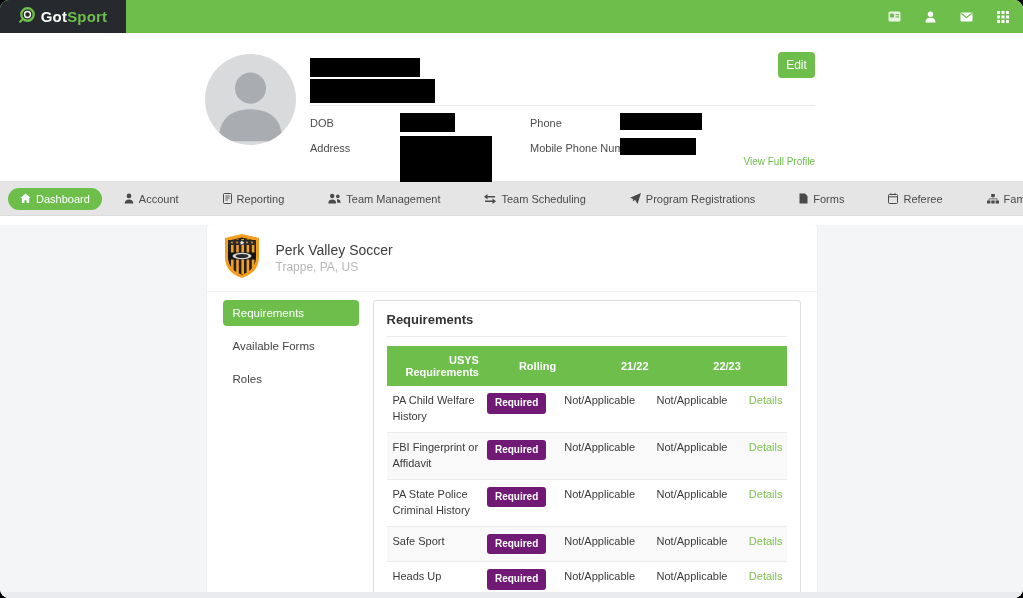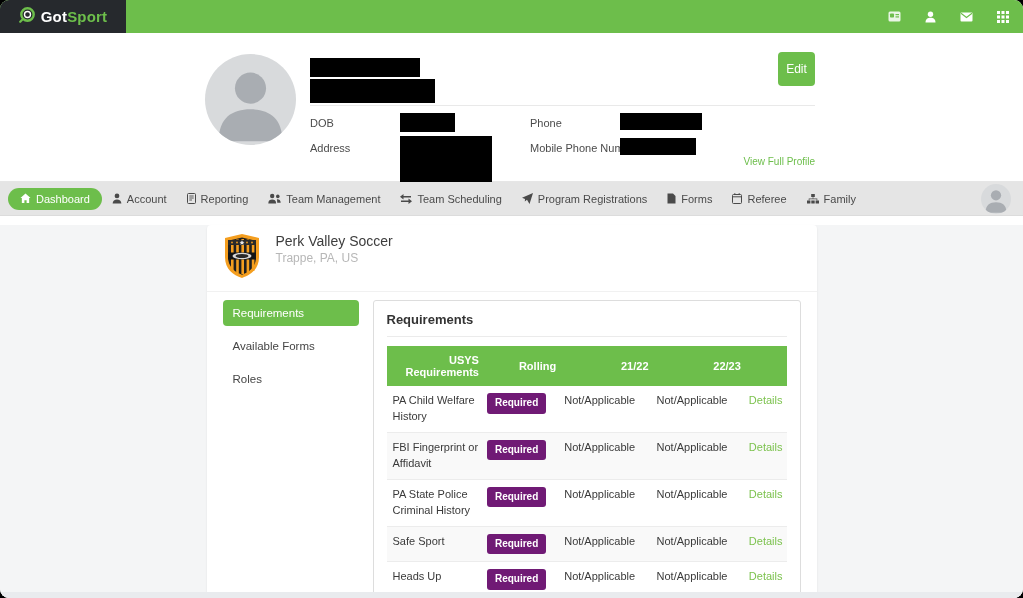--- a/index.html
+++ b/index.html
@@ -15,34 +15,34 @@
   .logo-text .sport { color:#6dbe4b; }
   .topbar-icons { margin-left:auto; margin-right:14px; display:flex; align-items:center; gap:23px; }
   .tb-icon { width:13px; height:13px; display:inline-flex; align-items:center; justify-content:center; cursor:pointer; }
 
   
   .profile { height:148px; background:#fff; position:relative; }
   .avatar-big { position:absolute; left:205px; top:21px; width:91px; height:91px; border-radius:50%; background:#d8dadc; overflow:hidden; }
   .redact { background:#000; position:absolute; }
   .p-divider { position:absolute; left:310px; top:72px; width:505px; height:1px; background:#e9e9e9; }
   .p-label { position:absolute; font-size:11px; color:#4b4b4b; }
-  .edit-btn { position:absolute; left:778px; top:19px; width:37px; height:34px; background:#6dbe4b; border:none; border-radius:4px; color:#fff; font-size:12px; font-family:inherit; cursor:pointer; }
+  .edit-btn { position:absolute; left:778px; top:19px; width:37px; height:26px; background:#6dbe4b; border:none; border-radius:4px; color:#fff; font-size:12px; font-family:inherit; cursor:pointer; }
   .view-link { position:absolute; right:208px; top:123px; font-size:10px; color:#6dbe4b; text-decoration:none; cursor:pointer; }
 
   
   .navbar { height:35px; background:#e5e5e5; border-top:1px solid #e6e6e6; border-bottom:1px solid #dcdcdc; display:flex; align-items:center; padding:0 8px; }
-  .nav-item { display:flex; align-items:center; gap:5px; padding:5px 10px; font-size:11px; color:#4a4a4a; cursor:pointer; white-space:nowrap; }
+  .nav-item { display:flex; align-items:center; gap:5px; padding:5px 22px; font-size:11px; color:#4a4a4a; cursor:pointer; white-space:nowrap; }
   .nav-item svg { flex:0 0 auto; }
   .nav-item.active { background:#6dbe4b; color:#fff; border-radius:14px; padding:5px 12px; }
   .avatar-small { margin-left:auto; margin-right:4px; width:30px; height:30px; border-radius:50%; background:#d8dadc; overflow:hidden; cursor:pointer; }
 
   
   .content { height:382px; background:#f4f5f6; position:relative; }
   .card { width:610px; margin:9px auto 0; background:#fff; border-radius:4px; box-shadow:0 1px 2px rgba(0,0,0,.09); min-height:348px; }
-  .club-header { display:flex; align-items:flex-start; gap:13px; padding:8px 14px; border-bottom:1px solid #f1f1f1; }
+  .club-header { display:flex; align-items:center; gap:13px; padding:8px 14px; border-bottom:1px solid #f1f1f1; }
   .club-name { font-size:14px; color:#3d3d3d; }
   .club-loc { font-size:12px; color:#b7b7b7; margin-top:2px; }
   .card-body { display:flex; padding:8px 16px 16px 16px; }
   .side-menu { width:136px; flex:0 0 auto; }
   .menu-item { font-size:11.5px; color:#454545; padding:7px 10px; margin-bottom:7px; cursor:pointer; }
   .menu-item.active { background:#6dbe4b; color:#fff; border-radius:4px; }
   .panel { flex:1; margin-left:14px; border:1px solid #ddd; border-radius:3px; padding:11px 13px 13px; }
   .panel-title { font-size:13px; font-weight:bold; color:#333; }
   .panel-hr { height:1px; background:#ebebeb; margin-top:9px; }
   table.req { width:100%; border-collapse:collapse; margin-top:9px; font-size:11px; }

